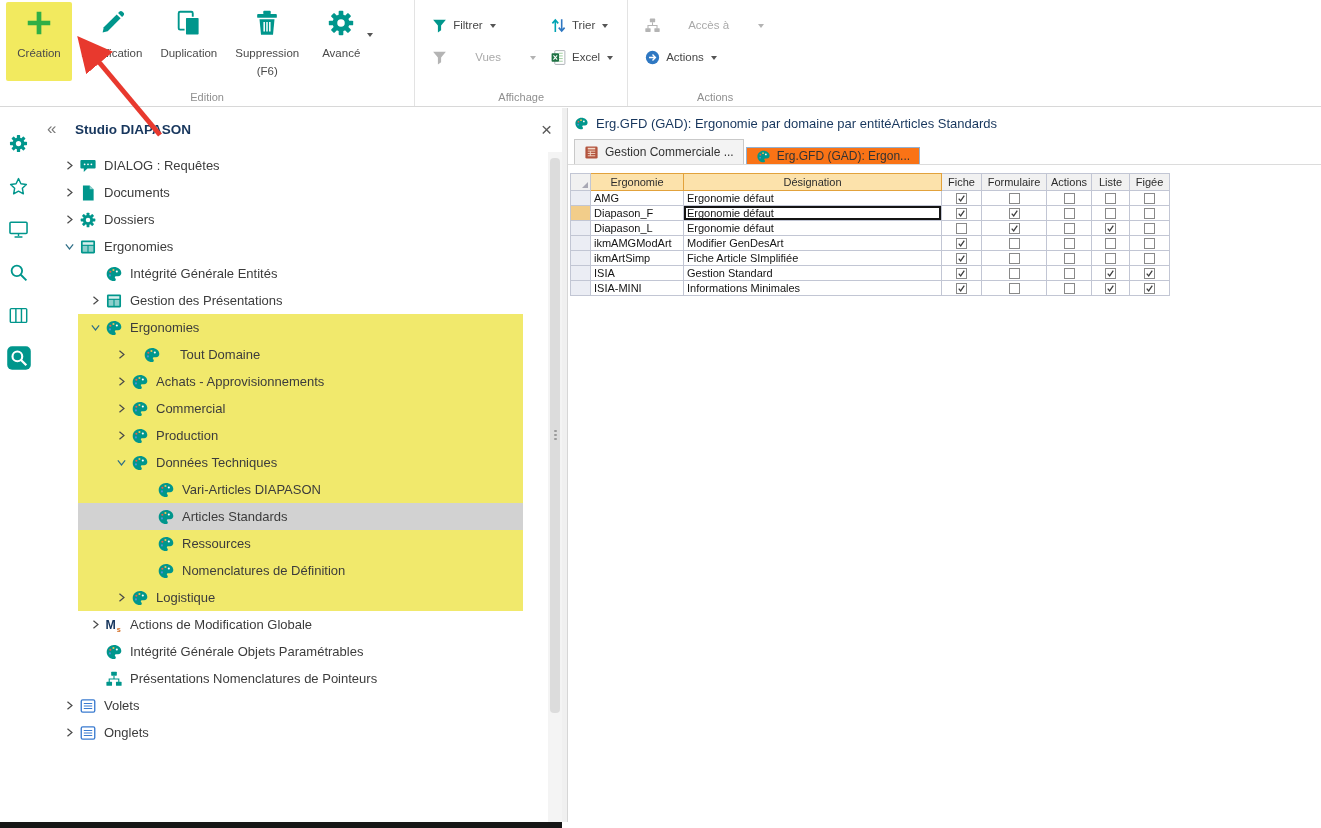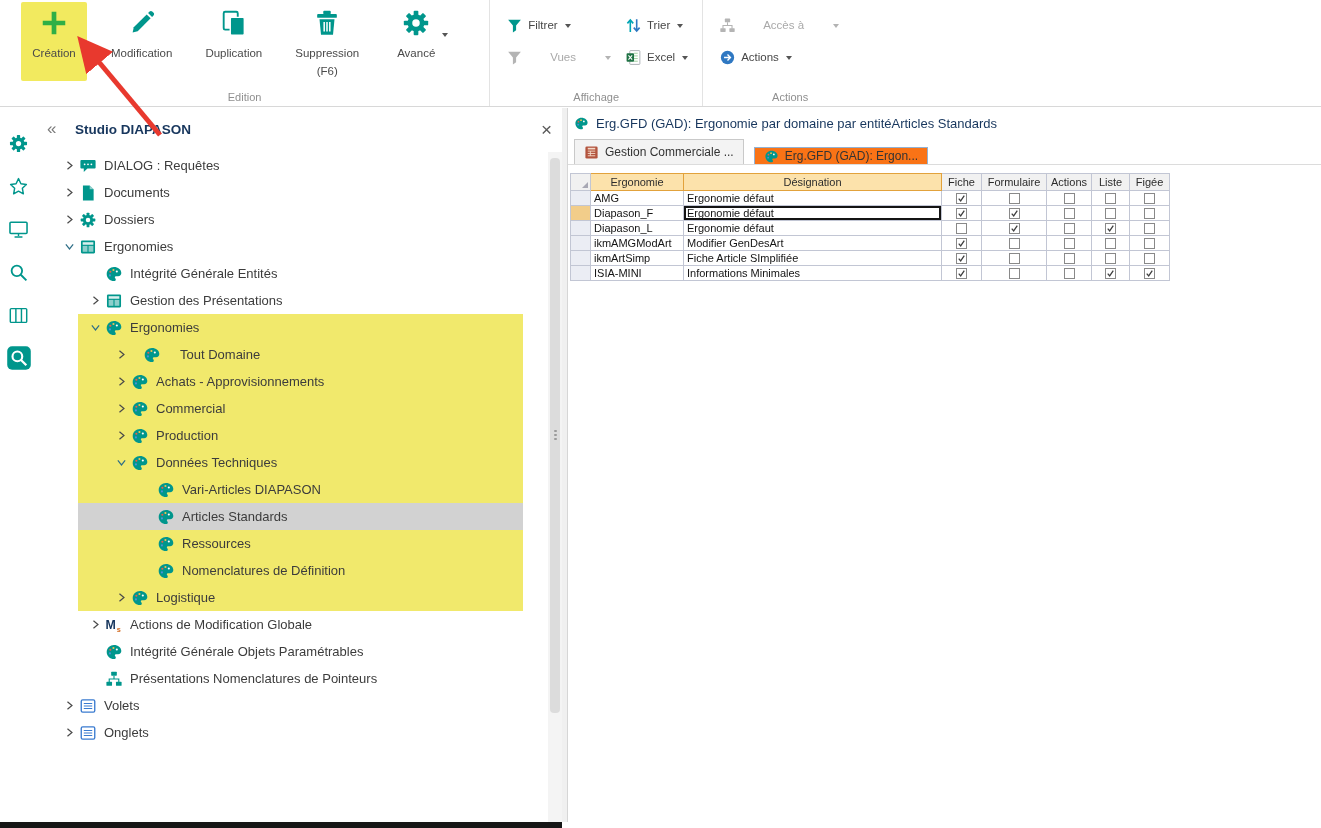--- a/index.html
+++ b/index.html
@@ -7,21 +7,21 @@
   body{position:relative;font-family:"Liberation Sans",sans-serif;background:#fff;overflow:hidden;
     --teal:#00968c;--yellow:#f1e96c;--selgray:#d2d2d2;--peach:#fce2ab;--peachb:#e2a23c;--navy:#17365d;}
 
   
   .ribbon{position:absolute;top:0;left:0;width:100%;height:107px;background:#fff;border-bottom:1px solid #d8d8d8;display:flex;align-items:stretch;}
   .ribbon-group{position:relative;padding:2px 6px 18px 6px;}
   .ribbon-group+.ribbon-group{border-left:1px solid #e3e3e3;}
   .ribbon-group.edition{padding-right:40px;}
   .ribbon-group.actionsg{min-width:175px;}
   .large-row{display:flex;}
-  .large-btn{position:relative;min-width:66px;padding:4px 9px 2px;text-align:center;border-radius:2px;margin-left:15px;}
+  .large-btn{position:relative;min-width:66px;padding:4px 9px 2px;text-align:center;border-radius:2px;}
   .large-btn.highlighted{background:#f2ea5f;}
   .icon32{display:block;width:30px;height:30px;margin:2px auto 5px;}
   .icon32 svg{width:100%;height:100%;display:block;}
   .lbl{font-size:11.5px;color:#4a4a4a;line-height:1.3;}
   .big-caret{position:absolute;right:1px;top:30px;}
   .small-grid{display:grid;grid-template-columns:auto auto;gap:14px 14px;padding:14px 8px 0 10px;align-content:start;}
   .small-grid.one-col{grid-template-columns:auto;}
   .small-btn{display:flex;align-items:center;gap:5px;font-size:11.5px;color:#474747;white-space:nowrap;height:18px;}
   .small-btn.disabled{color:#a9a9a9;gap:27px;}
   .icon16{width:17px;height:17px;display:inline-block;flex:0 0 17px;}
@@ -57,21 +57,21 @@
 
   .splitter{position:absolute;top:108px;left:562px;width:6px;height:714px;background:#f0f0f0;border-right:1px solid #d6d6d6;}
   .bottom-bar{position:absolute;left:0;bottom:0;width:562px;height:6px;background:#161616;}
 
   
   .main{position:absolute;top:108px;left:568px;width:753px;height:720px;background:#fff;border-radius:12px;}
   .doc-header{height:31px;display:flex;align-items:center;gap:7px;padding:0 6px;}
   .doc-icon{width:15px;height:15px;}
   .doc-icon svg{width:100%;height:100%;display:block;}
   .doc-title{font-size:13px;color:var(--navy);}
-  .tab-bar{display:flex;gap:10px;padding-left:6px;height:26px;align-items:stretch;border-bottom:1px solid #dcdcdc;}
+  .tab-bar{display:flex;gap:2px;padding-left:6px;height:26px;align-items:stretch;border-bottom:1px solid #dcdcdc;}
   .tab{display:flex;align-items:center;gap:6px;padding:0 9px;font-size:12px;color:#333;background:#f3f3f3;border:1px solid #c9c9c9;border-bottom:none;cursor:pointer;}
   .tab.active{background:#f97316;border-color:#92b1d2;margin-top:8px;}
   .tab-icon{width:15px;height:15px;}
   .tab-icon svg{width:100%;height:100%;display:block;}
 
   .grid{border-collapse:collapse;margin:8px 0 0 2px;table-layout:fixed;}
   .grid th,.grid td{border:1px solid #c2c6d4;overflow:hidden;white-space:nowrap;}
   .grid th{height:17px;background:#f1f1f1;font-weight:normal;font-size:11px;color:#2c2c2c;}
   .grid th.peach{background:var(--peach);border-color:var(--peachb);}
   .grid td{height:15px;font-size:11px;color:#141414;}
@@ -735,20 +735,36 @@
           <td class="check"><span class="cb checked"><svg viewBox="0 0 12 12">
                 <path d="M2.3 6.2l2.6 3 4.8-7" fill="none" stroke="#3f3f3f" stroke-width="1.7"></path>
               </svg></span></td>
           <td class="check"><span class="cb"></span></td>
           <td class="check"><span class="cb"></span></td>
           <td class="check"><span class="cb"></span></td>
           <td class="check"><span class="cb"></span></td>
         </tr>
         <tr>
           <td class="rowsel"></td>
+          <td class="txt">ISIA</td>
+          <td class="txt">Gestion Standard</td>
+          <td class="check"><span class="cb checked"><svg viewBox="0 0 12 12">
+                <path d="M2.3 6.2l2.6 3 4.8-7" fill="none" stroke="#3f3f3f" stroke-width="1.7"></path>
+              </svg></span></td>
+          <td class="check"><span class="cb"></span></td>
+          <td class="check"><span class="cb"></span></td>
+          <td class="check"><span class="cb checked"><svg viewBox="0 0 12 12">
+                <path d="M2.3 6.2l2.6 3 4.8-7" fill="none" stroke="#3f3f3f" stroke-width="1.7"></path>
+              </svg></span></td>
+          <td class="check"><span class="cb checked"><svg viewBox="0 0 12 12">
+                <path d="M2.3 6.2l2.6 3 4.8-7" fill="none" stroke="#3f3f3f" stroke-width="1.7"></path>
+              </svg></span></td>
+        </tr>
+        <tr>
+          <td class="rowsel"></td>
           <td class="txt">ISIA-MINI</td>
           <td class="txt">Informations Minimales</td>
           <td class="check"><span class="cb checked"><svg viewBox="0 0 12 12">
                 <path d="M2.3 6.2l2.6 3 4.8-7" fill="none" stroke="#3f3f3f" stroke-width="1.7"></path>
               </svg></span></td>
           <td class="check"><span class="cb"></span></td>
           <td class="check"><span class="cb"></span></td>
           <td class="check"><span class="cb checked"><svg viewBox="0 0 12 12">
                 <path d="M2.3 6.2l2.6 3 4.8-7" fill="none" stroke="#3f3f3f" stroke-width="1.7"></path>
               </svg></span></td>

